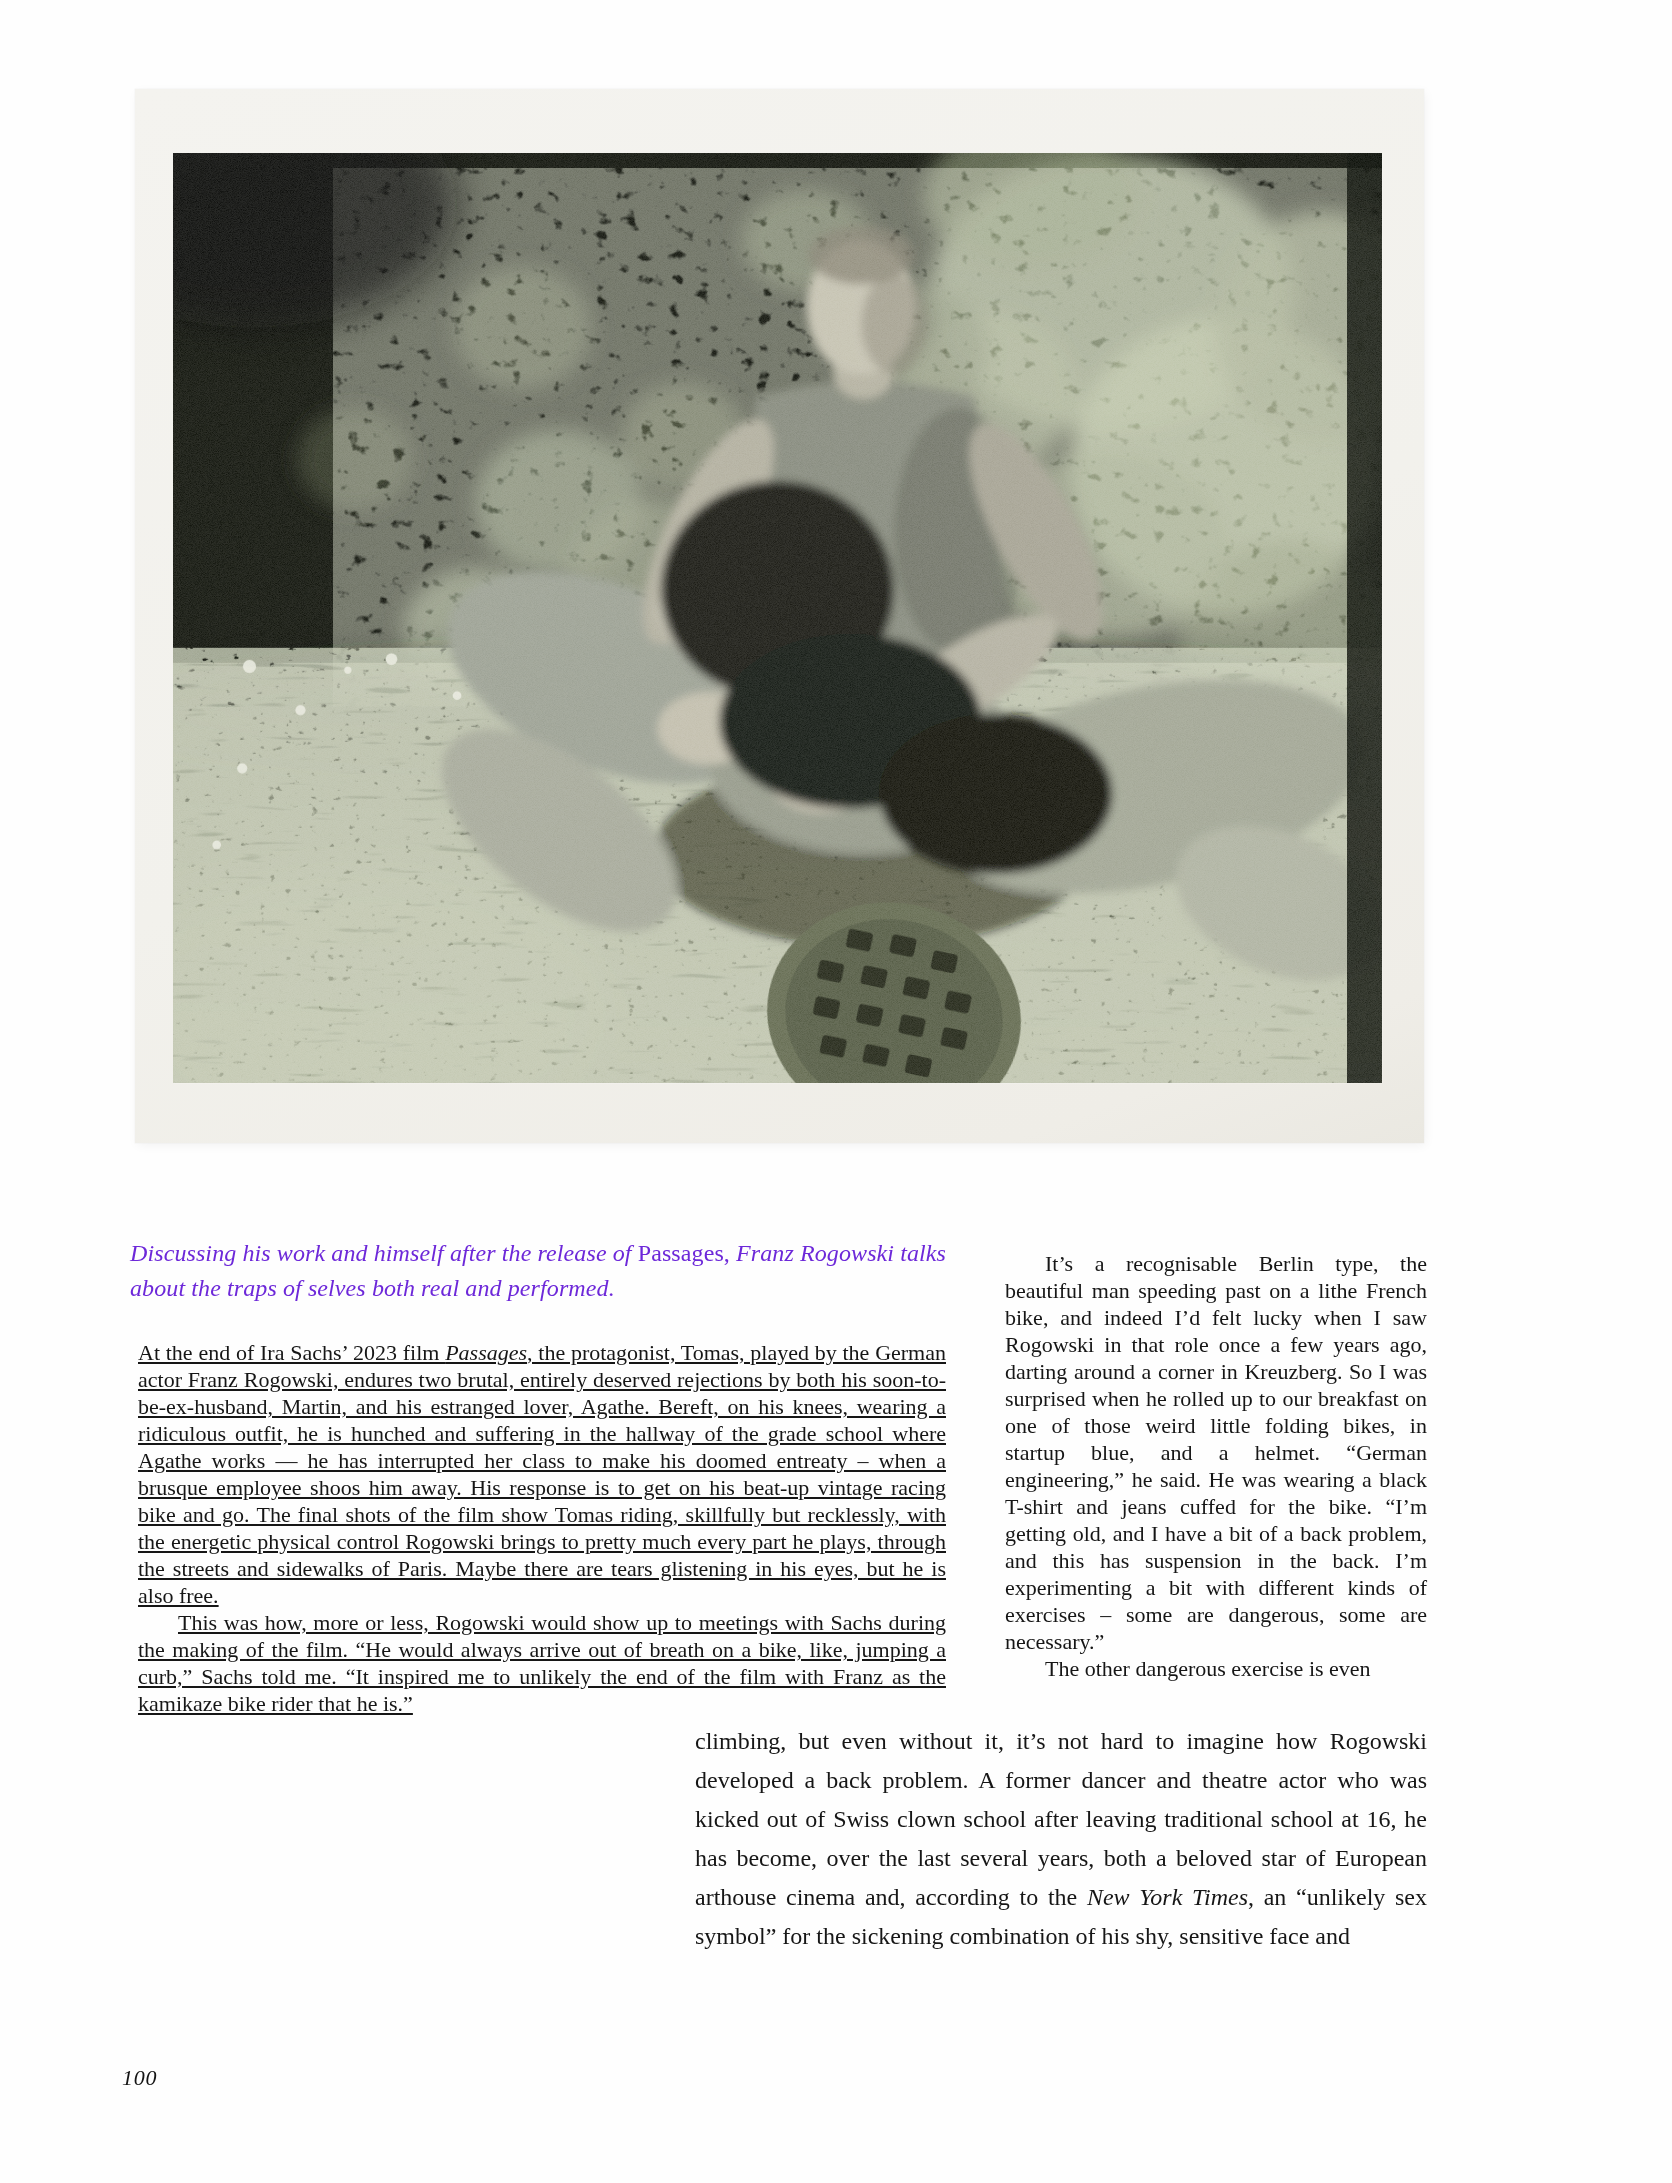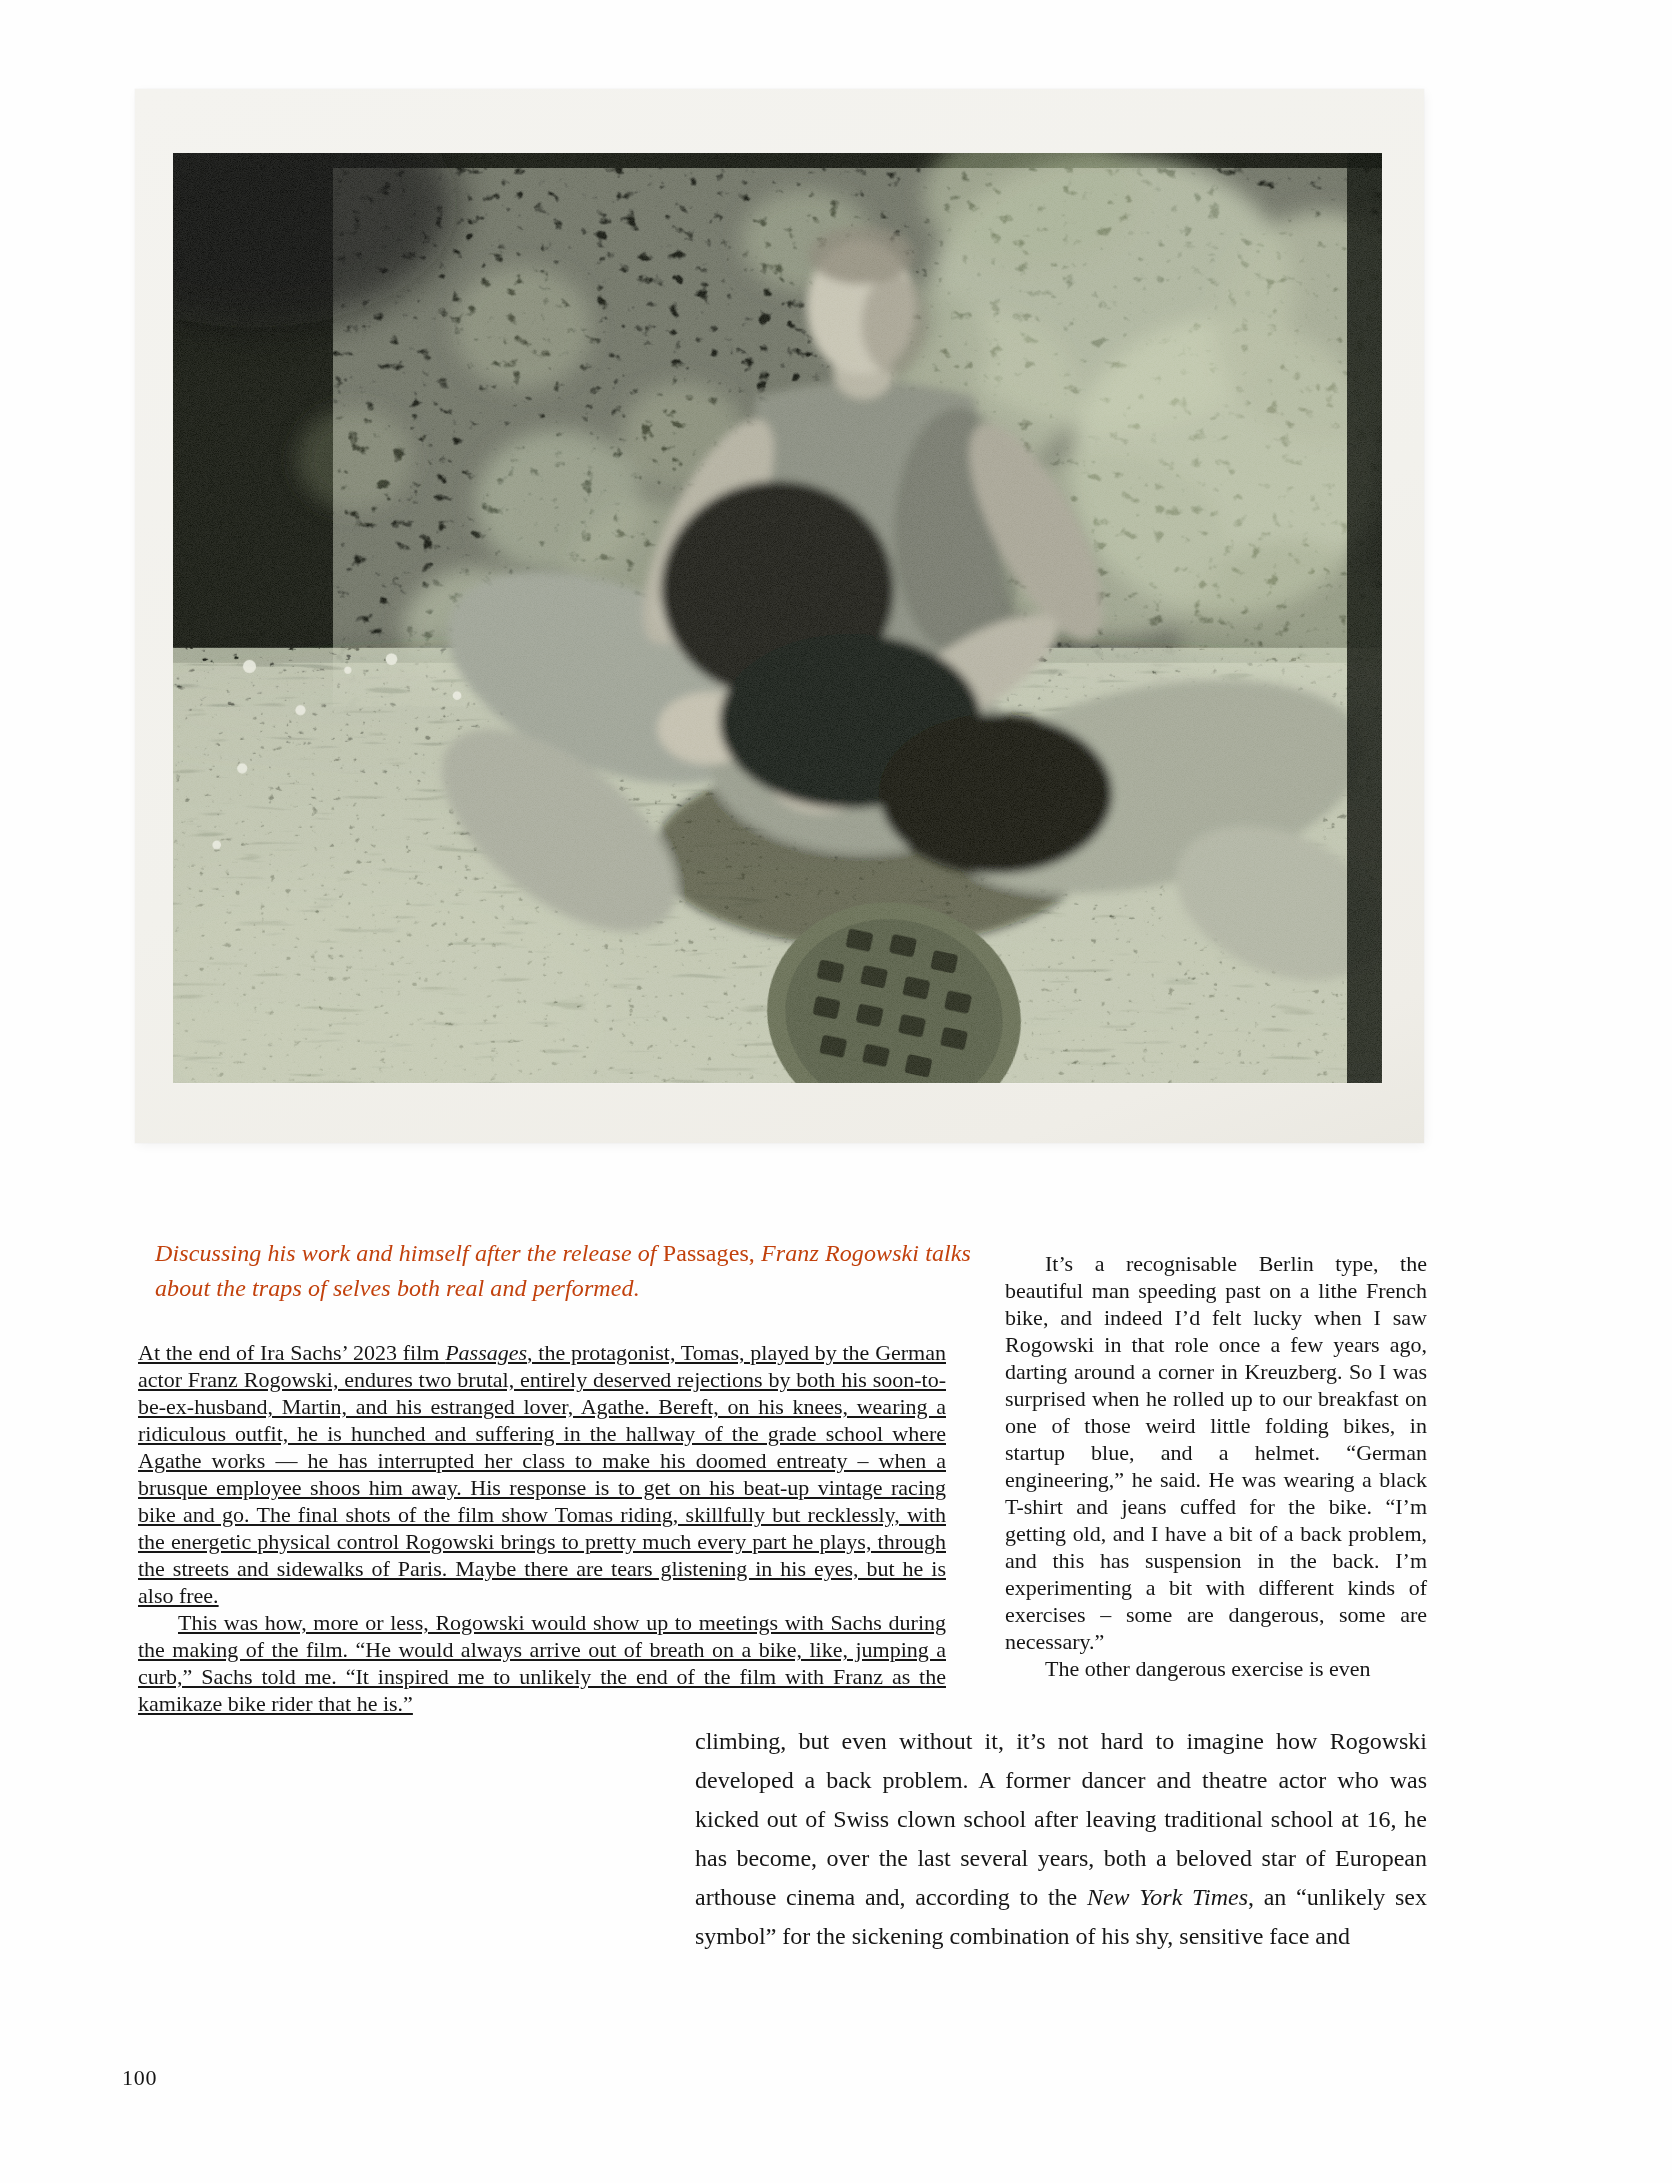--- a/index.html
+++ b/index.html
@@ -18,36 +18,36 @@
     box-shadow:0 0 0 0.7px rgba(0,0,0,0.025), 2.2px 2.9px 10.2px rgba(0,0,0,0.05);
   }
   .photo{
     position:absolute;left:38px;top:64px;width:1209px;height:930px;
     background:#13160e;overflow:hidden;
     box-shadow:0.7px 0.7px 0 rgba(255,255,255,.25);
   }
   .photo svg{display:block;width:100%;height:100%;}
   
   .intro{
-    position:absolute;left:155px;top:1236px;width:836px;
+    position:absolute;left:130px;top:1236px;width:836px;
     font-style:italic;font-size:24px;line-height:35px;
-    color:#c2410c;letter-spacing:0.1px;
+    color:#6d28d9;letter-spacing:0.1px;
   }
   .roman{font-style:normal;}
   
   .col{position:absolute;font-size:22px;line-height:27px;text-align:justify;color:#161616;margin-top:40px;}
   .col-left{left:138px;top:1299px;width:808px;text-decoration:underline;}
   .col-right{left:1005px;top:1210px;width:422px;hyphens:auto;-webkit-hyphens:auto;}
   .para{margin:0;padding:0;}
   .para.indent{text-indent:40px;}
   .bottom-block{
     position:absolute;left:695px;top:1722px;width:732px;
     font-size:24px;line-height:39px;text-align:justify;color:#161616;
   }
-  .folio{position:absolute;left:122px;top:2065px;font-size:22px;letter-spacing:0.7px;color:#141414;}
+  .folio{position:absolute;left:122px;top:2065px;font-size:22px;letter-spacing:0.7px;color:#141414;font-style:italic;}
   i{font-style:italic;}
 </style>
 </head>
 <body>
 
 <div class="page">
 
   <figure class="print">
     <div class="photo" role="img" aria-label="Black-and-white photograph of Franz Rogowski sitting on grass in front of large fluffy bushes, wearing a sleeveless top and wide light trousers, holding a dark boot; a lugged boot sole faces the camera">
       <svg viewBox="0 0 1660 1277" preserveAspectRatio="none">

